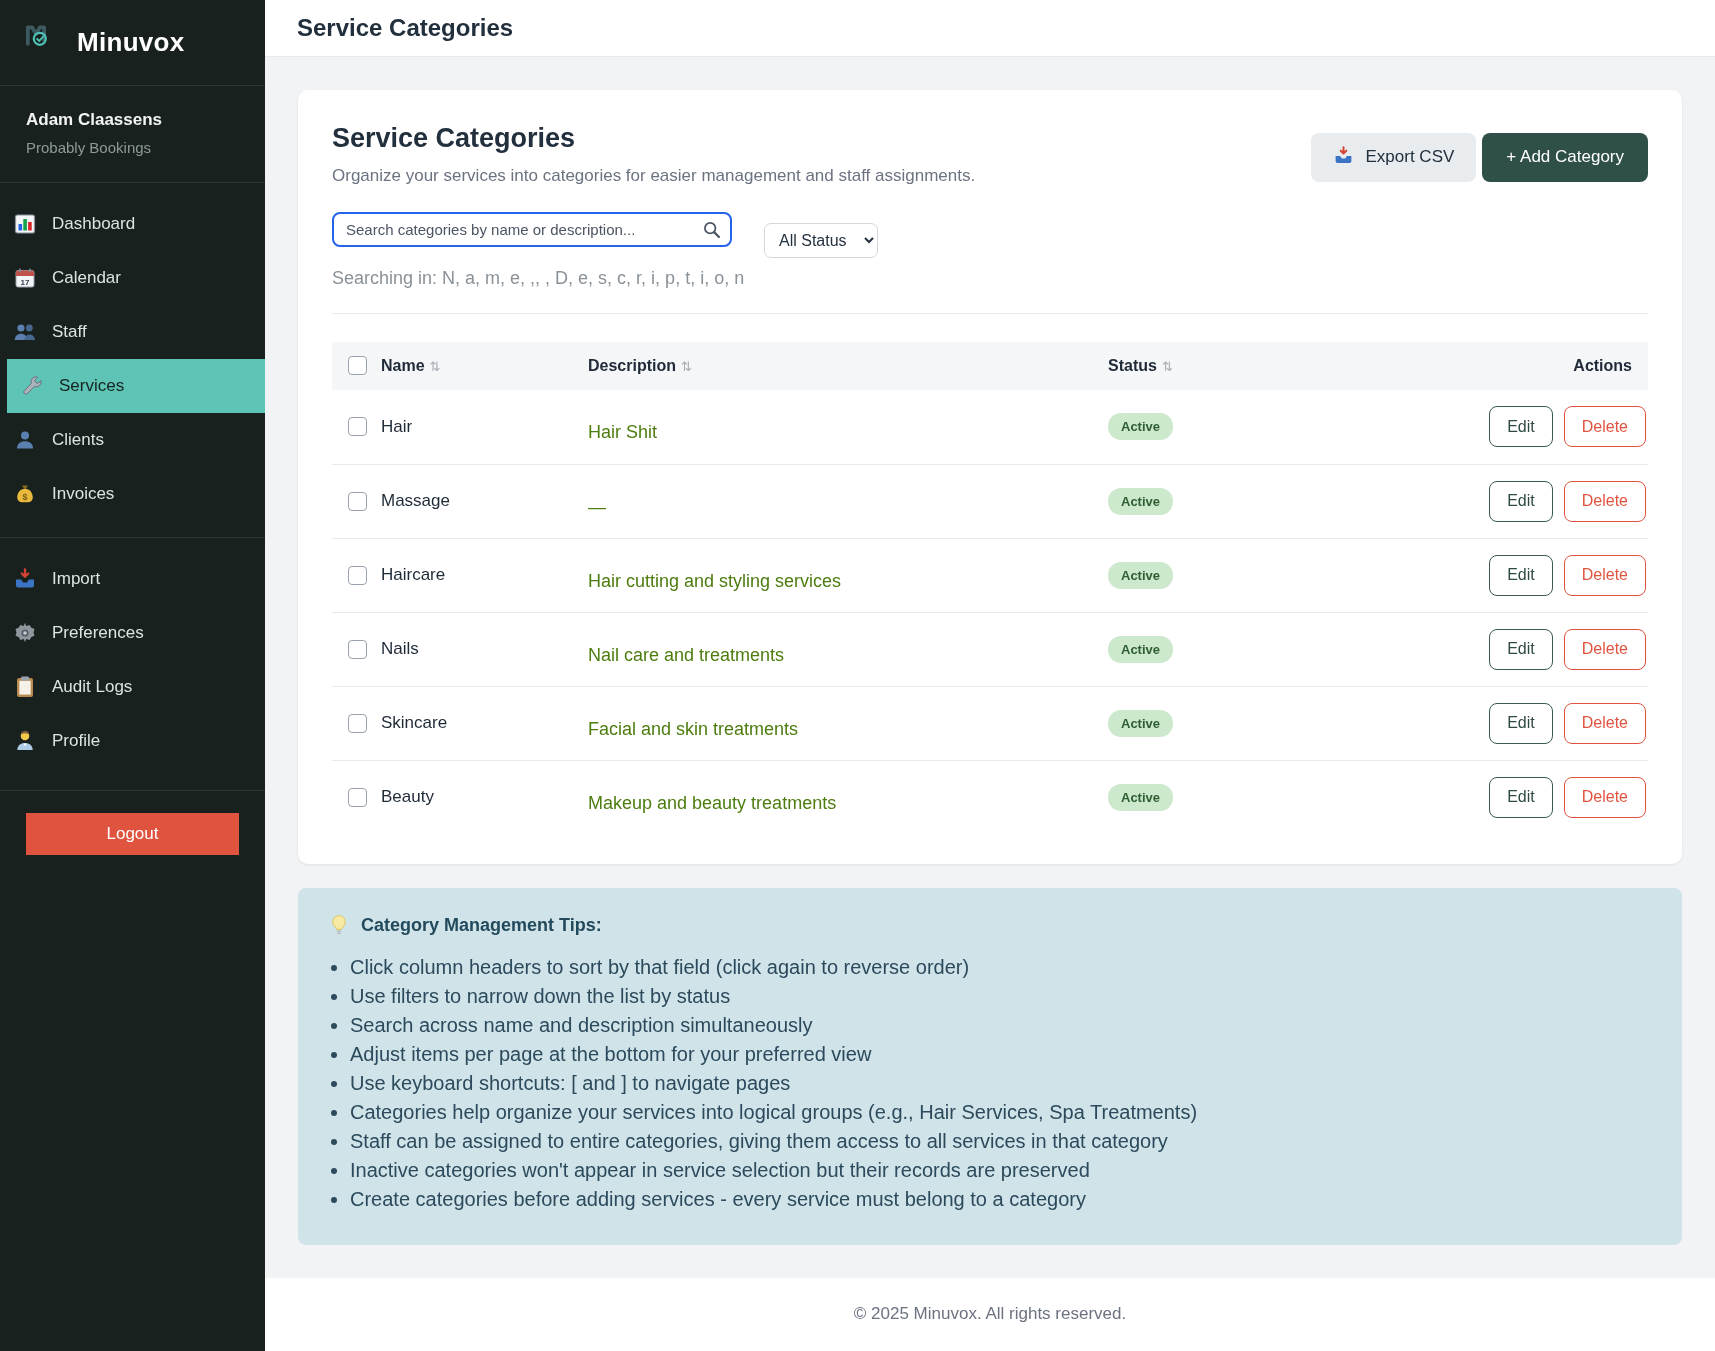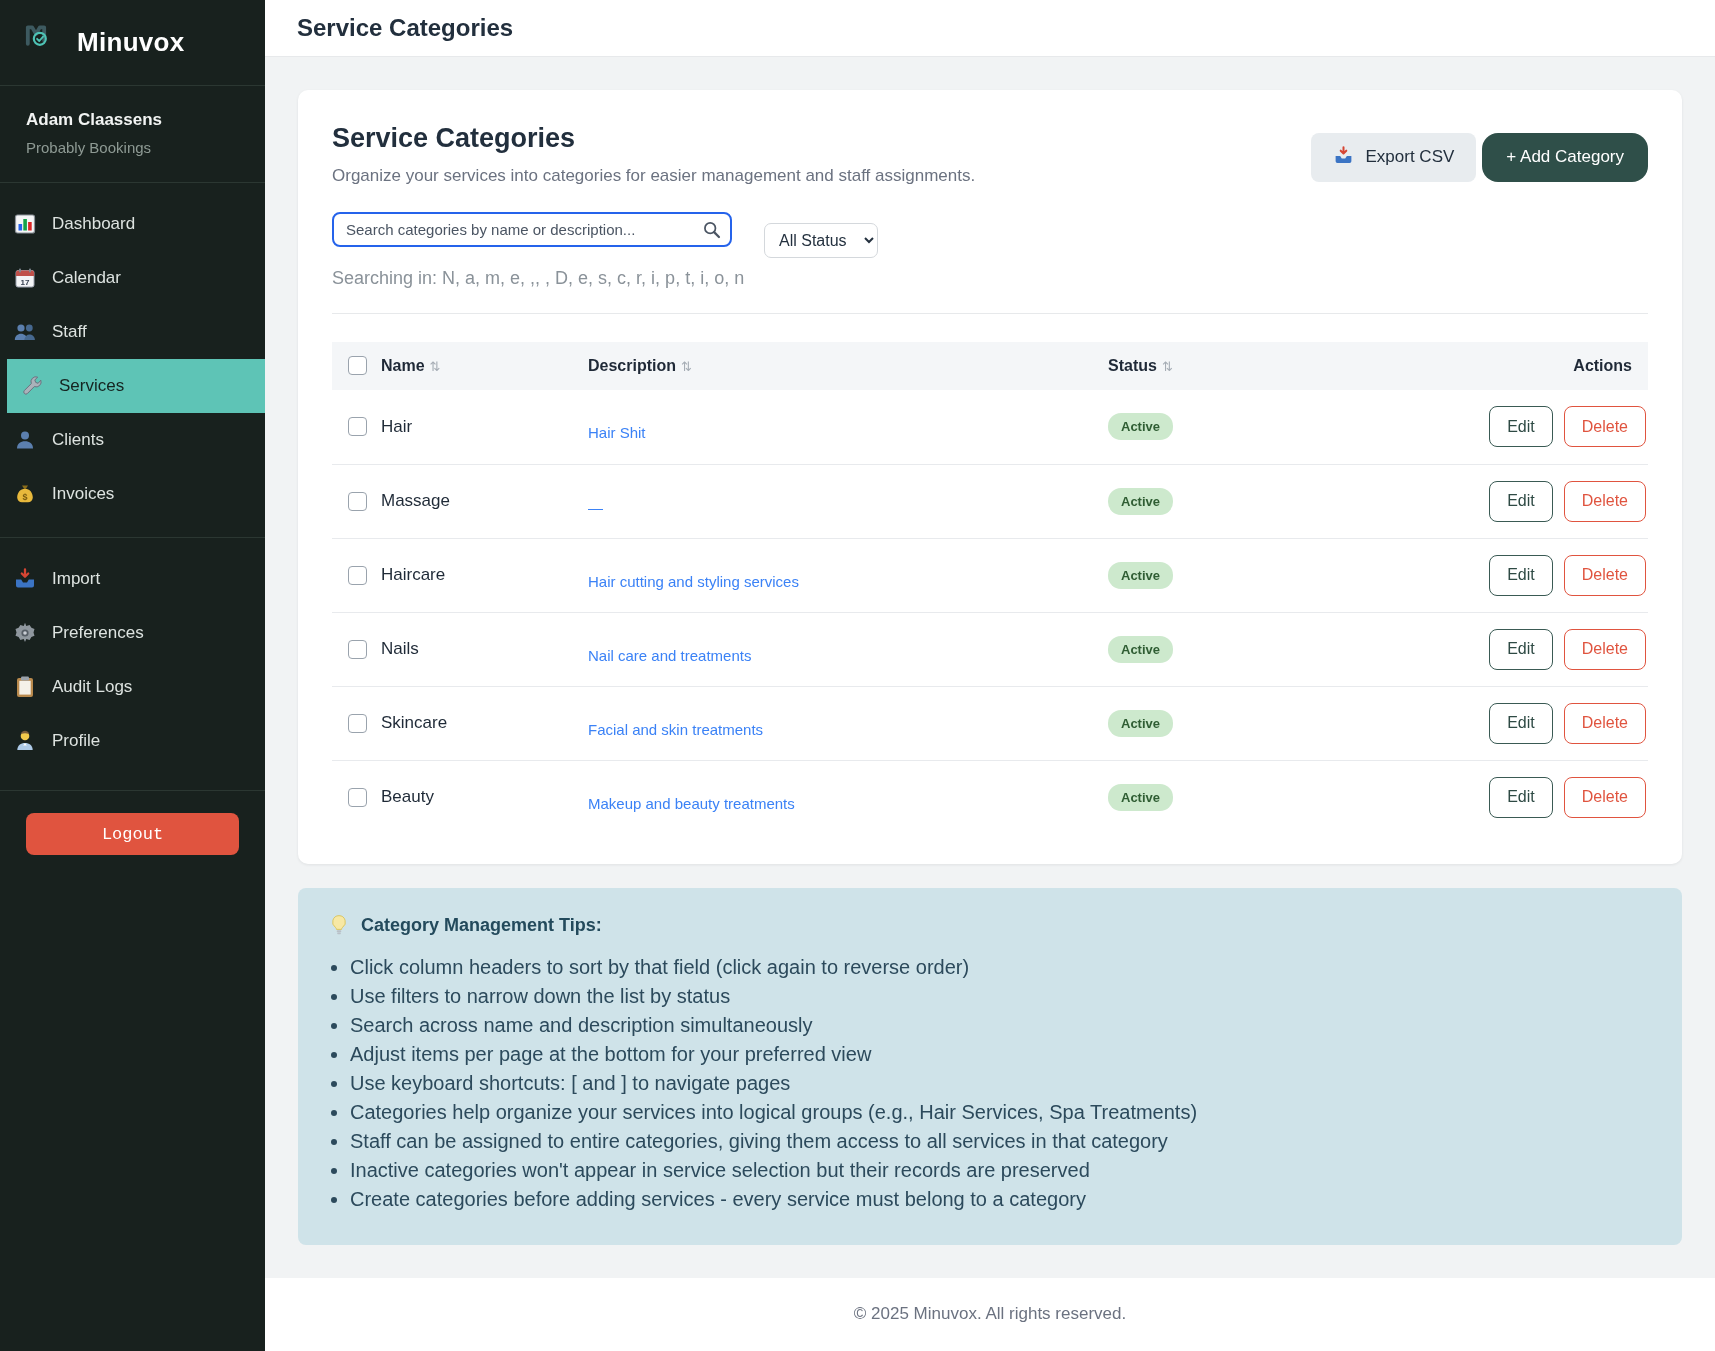--- a/index.html
+++ b/index.html
@@ -33,22 +33,22 @@
   .side-item.active {
     background:#5ec4b6; color:#152420; font-weight:500;
     margin-left:7px;
   }
   .side-icon { width:24px; height:24px; display:inline-flex; }
   .side-icon svg { width:24px; height:24px; }
   .nav-divider { border-top:1px solid #2b3732; margin:16px 0 14px; }
   .logout-wrap { margin-top:22px; padding:22px 26px; border-top:1px solid #2b3732; }
   .logout-btn {
     width:100%; height:42px; background:#e0543f; color:#fff;
-    border:none; border-radius:8px; font-size:17px;
-    font-family:Liberation Mono, monospace; cursor:pointer;
+    border:none; border-radius:0; font-size:17px;
+    font-family:Liberation Sans, sans-serif; cursor:pointer;
   }
   
   .main { flex:1; display:flex; flex-direction:column; background:#f1f3f4; }
   .topbar {
     height:62px; background:#fff; border-bottom:1px solid #e7e9eb;
     display:flex; align-items:center; padding:0 32px;
   }
   .topbar-title { font-size:24px; font-weight:bold; color:#222f3d; }
   .content { flex:1; padding:33px; }
   .card {
@@ -61,21 +61,21 @@
   .card-sub { font-size:17px; color:#6b7280; }
   .head-actions { display:flex; gap:6px; margin-top:10px; }
   .btn-export {
     display:flex; align-items:center; gap:9px;
     background:#e8ecef; color:#222f3d; border:none; border-radius:8px;
     height:49px; padding:0 22px; font-size:17px; font-weight:500;
     font-family:"Liberation Sans", sans-serif; cursor:pointer;
   }
   .btn-export svg { width:21px; height:21px; }
   .btn-add {
-    background:#2f4f49; color:#fff; border:none; border-radius:16px;
+    background:#2f4f49; color:#fff; border:none; border-radius:8px;
     height:49px; padding:0 24px; font-size:17px; font-weight:500;
     font-family:"Liberation Sans", sans-serif; cursor:pointer;
   }
   
   .filter-section { margin-top:26px; border-bottom:1px solid #e7e9eb; padding-bottom:24px; }
   .filter-row { display:flex; align-items:flex-start; gap:32px; }
   .search-wrap { position:relative; width:400px; }
   .search-input {
     width:400px; height:35px; border:2px solid #2563eb; border-radius:8px;
     padding:0 40px 0 12px; font-size:15px; color:#374151;
@@ -105,21 +105,21 @@
   }
   .t-row:first-of-type { border-top:none; }
   .cell-check { padding-left:16px; }
   .row-check {
     appearance:none; -webkit-appearance:none; width:19px; height:19px;
     border:1.5px solid #9aa3ad; border-radius:4px; background:#fff; cursor:pointer; display:block;
   }
   .sort-glyph { color:#a6adb5; font-size:13px; margin-left:5px; font-weight:normal; }
   .col-actions { text-align:right; padding-right:16px; }
   .cell-name { font-size:17px; color:#1f2a37; font-weight:500; }
-  .cell-desc { font-size:15px; color:#3b82f6;margin-top:12px; }
+  .cell-desc { font-size:18px; color:#4d7c0f;margin-top:12px; }
   .pill-active {
     display:inline-block; background:#cde9cd; color:#2f5d33;
     font-size:13px; font-weight:bold; padding:6px 13px; border-radius:13px;
   }
   .cell-actions { display:flex; justify-content:flex-end; gap:11px; padding-right:2px; }
   .btn-edit {
     background:#fff; color:#2e4a44; border:1.5px solid #3a5a54; border-radius:8px;
     height:41px; padding:0 17px; font-size:16px;
     font-family:"Liberation Sans", sans-serif; cursor:pointer;
   }

